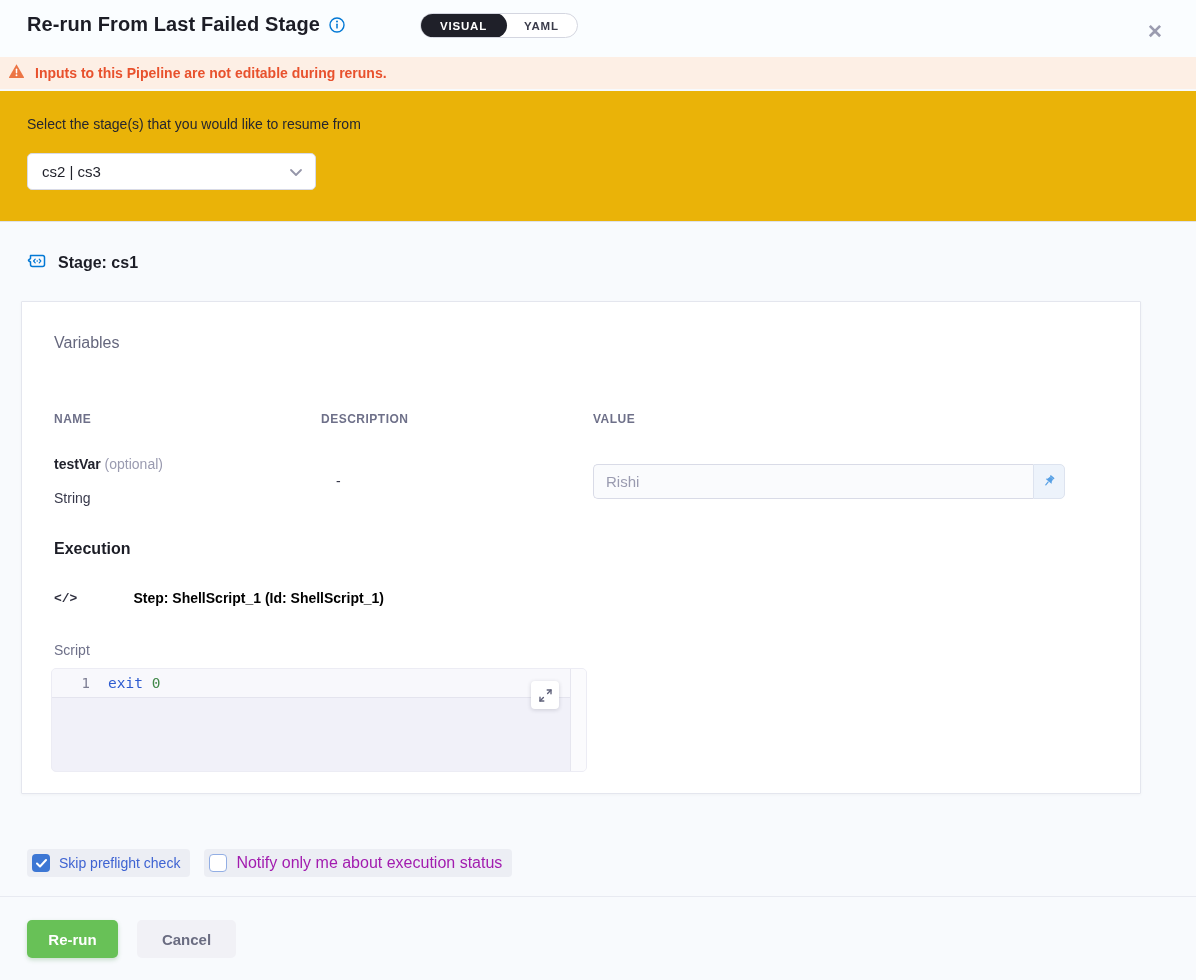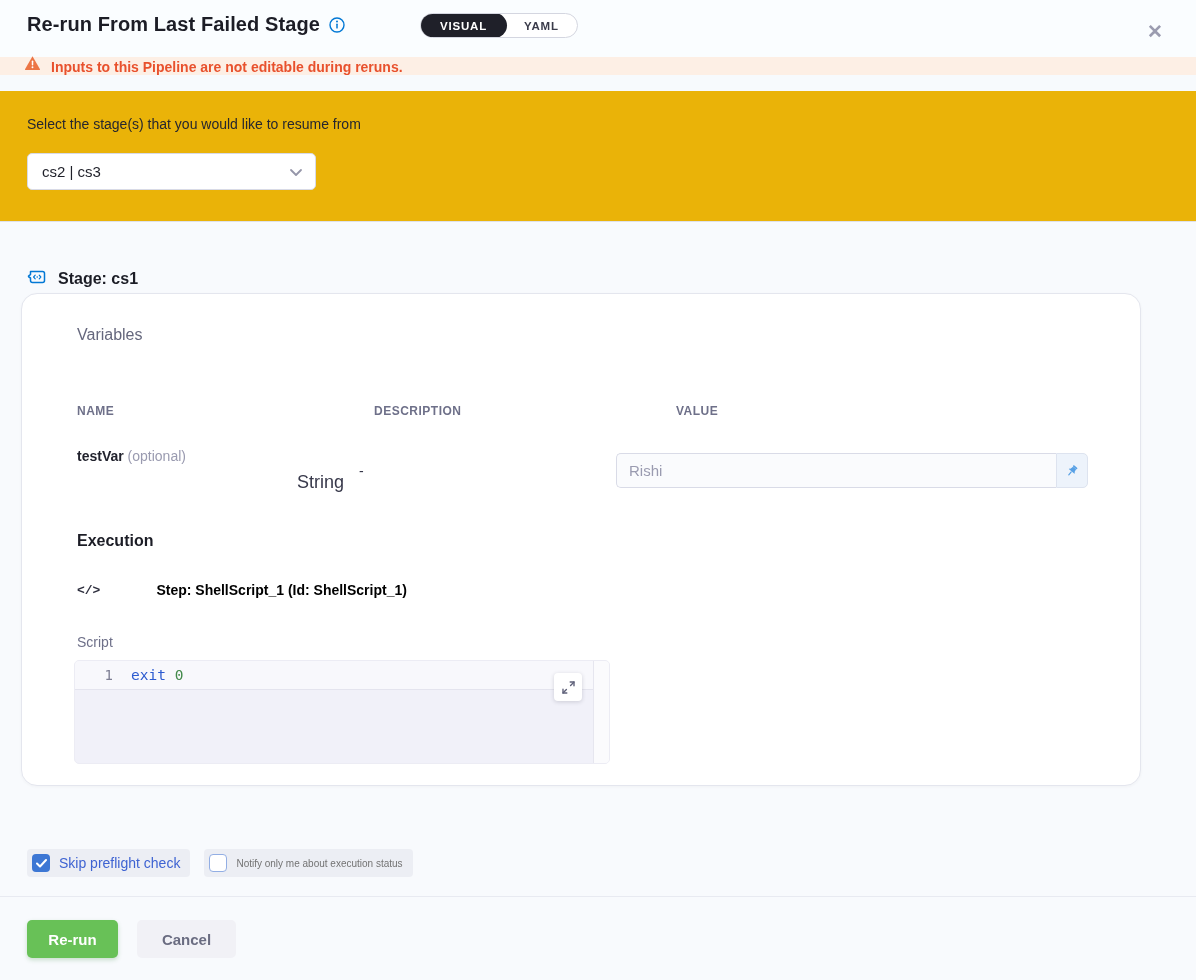--- a/index.html
+++ b/index.html
@@ -20,50 +20,50 @@
   .info-icon { width:16px; height:16px; flex:0 0 auto; }
   .toggle { position:absolute; left:420px; top:13px; height:25px; display:flex; align-items:stretch;
             border:1px solid #d4d6e0; border-radius:999px; background:#fff; overflow:hidden; }
   .toggle .seg { display:flex; align-items:center; justify-content:center; padding:0 18px;
                  font-size:11.5px; font-weight:bold; letter-spacing:.8px; cursor:pointer; }
   .seg-visual { background:#1f2029; color:#fff; border-radius:999px; margin:-1px; padding:0 20px !important; }
   .seg-yaml { color:#3a3b4a; }
   .close-x { position:absolute; right:33px; top:22px; font-size:19px; color:#9b9cb0; line-height:1; cursor:pointer; font-weight:bold; }
 
   
-  .banner { position:absolute; left:0; top:57px; width:1196px; height:18px; background:#fdefe5;
-            display:flex; align-items:flex-end; padding-left:24px; gap:10px; }
+  .banner { position:absolute; left:0; top:57px; width:1196px; height:32px; background:#fdefe5;
+            display:flex; align-items:center; padding-left:8px; gap:10px; }
   .banner-text { color:#e8512d; font-size:14px; font-weight:bold; }
 
   
   .select-section { position:absolute; left:0; top:91px; width:1196px; height:131px; background:#eab308;
                     border-bottom:1px solid #dfe1ea; }
   .select-label { position:absolute; left:27px; top:25px; font-size:14px; color:#25262f; }
   .stage-dropdown { position:absolute; left:27px; top:62px; width:289px; height:37px; background:#fff;
                     border:1px solid #d8dae6; border-radius:5px; display:flex; align-items:center;
                     padding:0 12px 0 14px; cursor:pointer; }
   .stage-dropdown .val { font-size:15px; color:#1f2029; flex:1; }
 
   
   .main { position:absolute; left:0; top:222px; width:1196px; height:674px; background:#f8fafd; }
-  .stage-head { position:absolute; left:27px; top:45px; display:flex; align-items:center; gap:10px;text-align:center; }
+  .stage-head { position:absolute; left:27px; top:29px; display:flex; align-items:center; gap:10px;text-align:center; }
   .stage-head .txt { font-size:16px; font-weight:bold; color:#1c1d26; }
 
-  .card { position:absolute; left:21px; top:71px; width:1120px; height:493px; background:#fff;
-          border:1px solid #e4e6ee; border-radius:16px; box-shadow:0 1px 3px rgba(40,41,61,.04);padding-left:23px; }
+  .card { position:absolute; left:21px; top:79px; width:1120px; height:493px; background:#fff;
+          border:1px solid #e4e6ee; border-radius:1px; box-shadow:0 1px 3px rgba(40,41,61,.04); }
   .card-inner { position:relative; width:100%; height:100%; }
   .vars-heading { position:absolute; left:32px; top:32px; font-size:16px; color:#65677d; }
 
   .var-table { position:absolute; left:32px; top:110px; right:32px; }
-  .var-cols { display:grid; grid-template-columns:267px 272px 1fr;gap:30px; }
+  .var-cols { display:grid; grid-template-columns:267px 272px 1fr; }
   .col-h { font-size:12px; font-weight:bold; color:#6e7089; letter-spacing:.5px; }
   .var-row { display:grid; grid-template-columns:267px 272px 1fr; margin-top:30px; align-items:center; }
   .var-name-line { font-size:14px; color:#9a9bb0; }
   .var-name { font-weight:bold; color:#22232e; }
-  .var-type { font-size:18px; color:#37384a; margin-top:8px;text-align:right; }
+  .var-type { font-size:14px; color:#37384a; margin-top:18px; }
   .var-desc { font-size:14px; color:#37384a; padding-left:15px; }
   .value-group { display:flex; width:472px; height:35px; }
   .value-input { flex:1; height:35px; background:#fafbfd; border:1px solid #d9dbe7; border-right:none;
                  border-radius:5px 0 0 5px; padding:0 12px; font-size:15px; color:#9a9bb0;
                  font-family:"Liberation Sans",sans-serif; outline:none; }
   .value-input::placeholder { color:#9a9bb0; opacity:1; }
   .pin-addon { width:32px; height:35px; background:#edf3fb; border:1px solid #dde3ef; border-radius:0 5px 5px 0;
                display:flex; align-items:center; justify-content:center; cursor:pointer; }
 
   .exec-heading { position:absolute; left:32px; top:238px; font-size:16px; font-weight:bold; color:#1c1d26; }
@@ -89,21 +89,21 @@
 
   
   .options-row { position:absolute; left:27px; top:627px; display:flex; gap:14px; }
   .opt { display:flex; align-items:center; gap:9px; background:#eceef4; border-radius:4px;
          padding:5px 10px 5px 5px; cursor:pointer; }
   .checkbox { width:18px; height:18px; border-radius:4px; flex:0 0 auto; display:flex;
               align-items:center; justify-content:center; }
   .checkbox.checked { background:#3d77d4; }
   .checkbox.unchecked { background:#fff; border:1px solid #92aee4; }
   .opt-label-blue { font-size:14px; color:#3e63d2; }
-  .opt-label-dark { font-size:10px; color:#737373; }
+  .opt-label-dark { font-size:16px; color:#a21caf; }
 
   
   .footer { position:absolute; left:0; top:896px; width:1196px; height:84px; background:#f8fafd;
             border-top:1px solid #e8eaf1; }
   .btn { position:absolute; top:23px; height:38px; border:none; border-radius:5px; font-size:15px;
          font-weight:bold; cursor:pointer; font-family:"Liberation Sans",sans-serif; }
   .btn-rerun { left:27px; width:91px; background:#68c157; color:#fff; box-shadow:0 2px 4px rgba(60,140,60,.25); }
   .btn-cancel { left:137px; width:99px; background:#f1f1f6; color:#6a6c81; }
 </style>
 </head>

